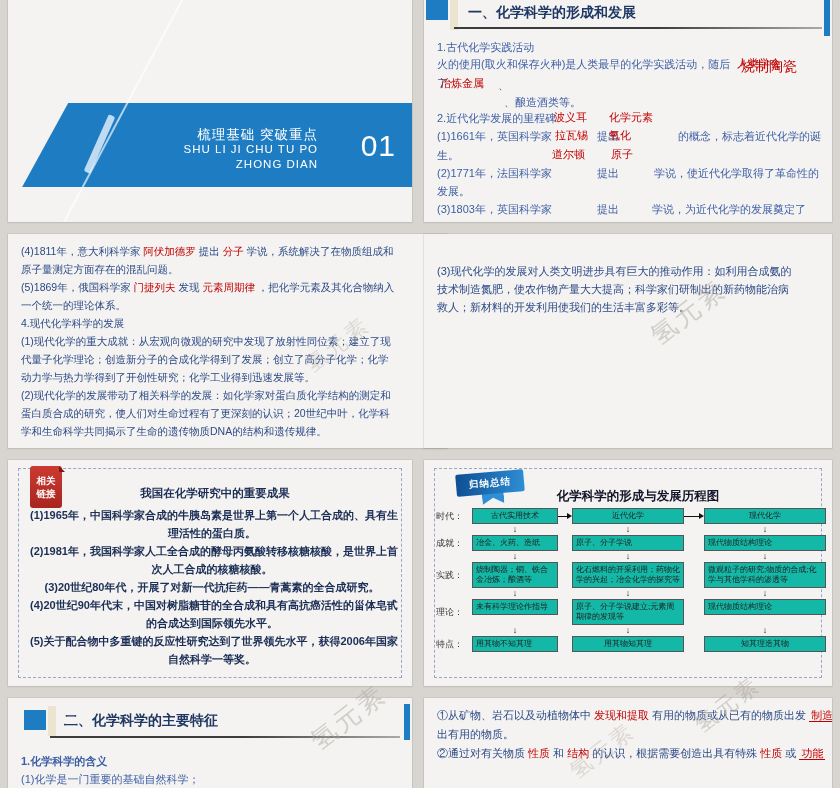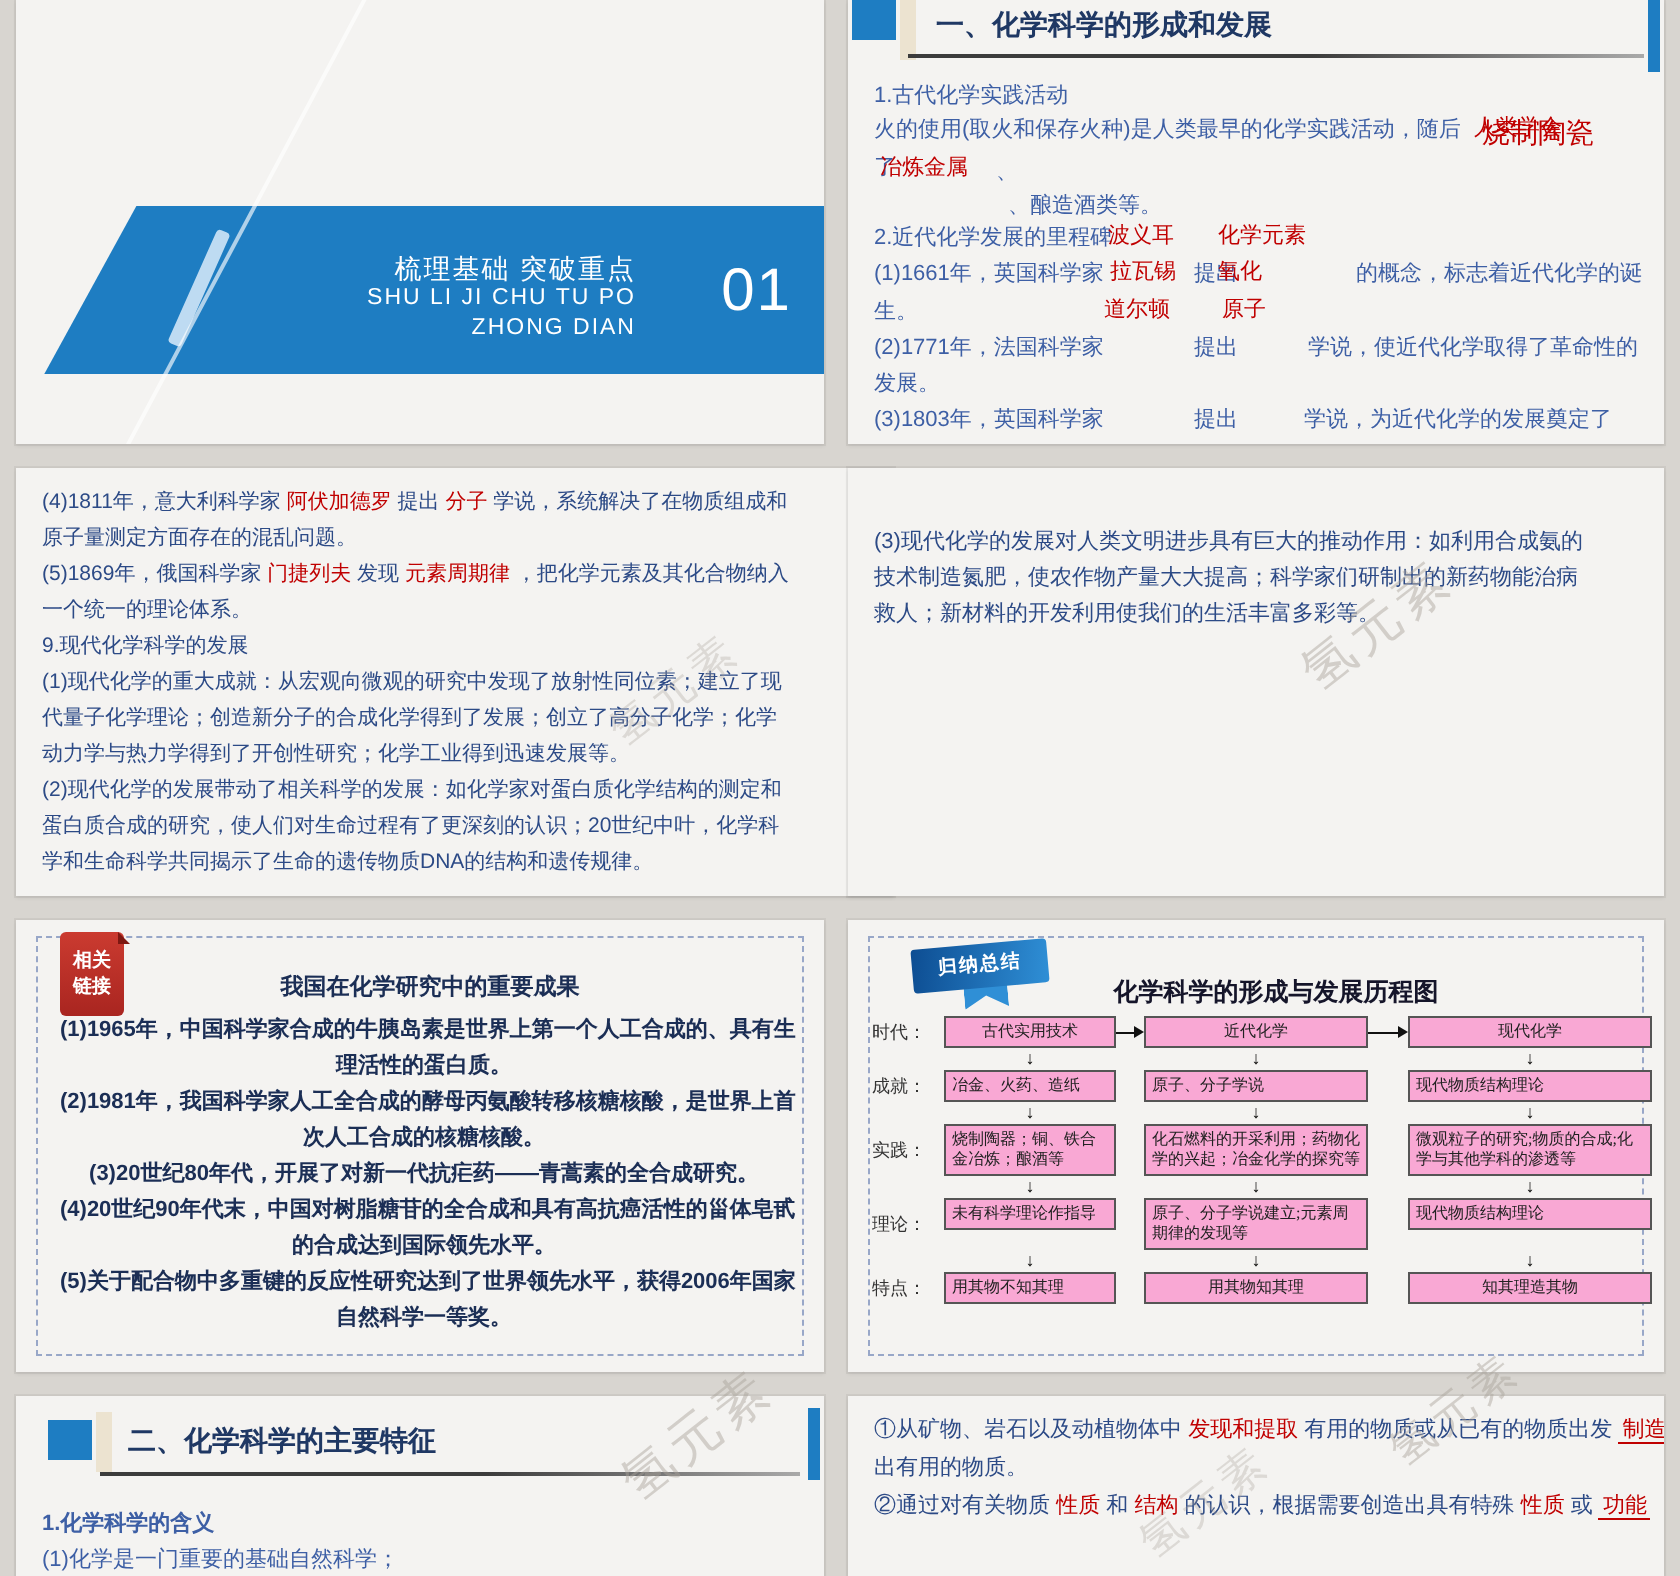--- a/index.html
+++ b/index.html
@@ -107,21 +107,21 @@
   }
   .s6-title{position:absolute;left:40px;right:20px;top:28px;text-align:center;
             color:#15152a;font-weight:bold;font-size:12.5px;}
   .diagram{
     position:absolute;left:12px;top:48px;
     display:grid;font-family:"Liberation Serif",serif;color:#222;
     grid-template-columns:36px 86px 14px 112px 20px 122px;
     grid-auto-rows:min-content;row-gap:0;font-size:8px;line-height:10px;
   }
   .dg-label{display:flex;align-items:center;font-size:9px;color:#333;}
-  .dg-box{border:1px solid #555;padding:2px 3px;background:#f9a8d4;align-self:start;}
+  .dg-box{border:1px solid #555;padding:2px 3px;background:#14b8a6;align-self:start;}
   .dg-c{text-align:center;}
   .dg-va{text-align:center;font-size:9px;height:11px;line-height:11px;color:#111;}
   .dg-ha{display:flex;align-items:center;height:100%;}
   .dg-ha .ln{flex:1;height:1px;background:#111;}
   .dg-ha .hd{width:0;height:0;border-left:5px solid #111;
              border-top:3px solid transparent;border-bottom:3px solid transparent;}
   .gc1{grid-column:1}.gc2{grid-column:2}.gc3{grid-column:3}
   .gc4{grid-column:4}.gc5{grid-column:5}.gc6{grid-column:6}
   .gr1{grid-row:1}.gr2{grid-row:2}.gr3{grid-row:3}.gr4{grid-row:4}.gr5{grid-row:5}
   .gr6{grid-row:6}.gr7{grid-row:7}.gr8{grid-row:8}.gr9{grid-row:9}
@@ -185,21 +185,21 @@
   <div class="s2-line" style="top:202px;left:173px;">提出</div>
   <div class="s2-line" style="top:202px;left:228px;">学说，为近代化学的发展奠定了</div>
 </div>
 
 <div class="panel" id="slide-3">
   <div class="body3">
       <div><span>(4)1811年，意大利科学家 </span><span class="seg-r">阿伏加德罗</span><span> 提出 </span><span class="seg-r">分子</span><span> 学说，系统解决了在物质组成和</span></div>
       <div><span>原子量测定方面存在的混乱问题。</span></div>
       <div><span>(5)1869年，俄国科学家 </span><span class="seg-r">门捷列夫</span><span> 发现 </span><span class="seg-r">元素周期律</span><span> ，把化学元素及其化合物纳入</span></div>
       <div><span>一个统一的理论体系。</span></div>
-      <div><span>9.现代化学科学的发展</span></div>
+      <div><span>4.现代化学科学的发展</span></div>
       <div><span>(1)现代化学的重大成就：从宏观向微观的研究中发现了放射性同位素；建立了现</span></div>
       <div><span>代量子化学理论；创造新分子的合成化学得到了发展；创立了高分子化学；化学</span></div>
       <div><span>动力学与热力学得到了开创性研究；化学工业得到迅速发展等。</span></div>
       <div><span>(2)现代化学的发展带动了相关科学的发展：如化学家对蛋白质化学结构的测定和</span></div>
       <div><span>蛋白质合成的研究，使人们对生命过程有了更深刻的认识；20世纪中叶，化学科</span></div>
       <div><span>学和生命科学共同揭示了生命的遗传物质DNA的结构和遗传规律。</span></div>
     </div>
 </div>
 
 <div class="panel" id="slide-4">

